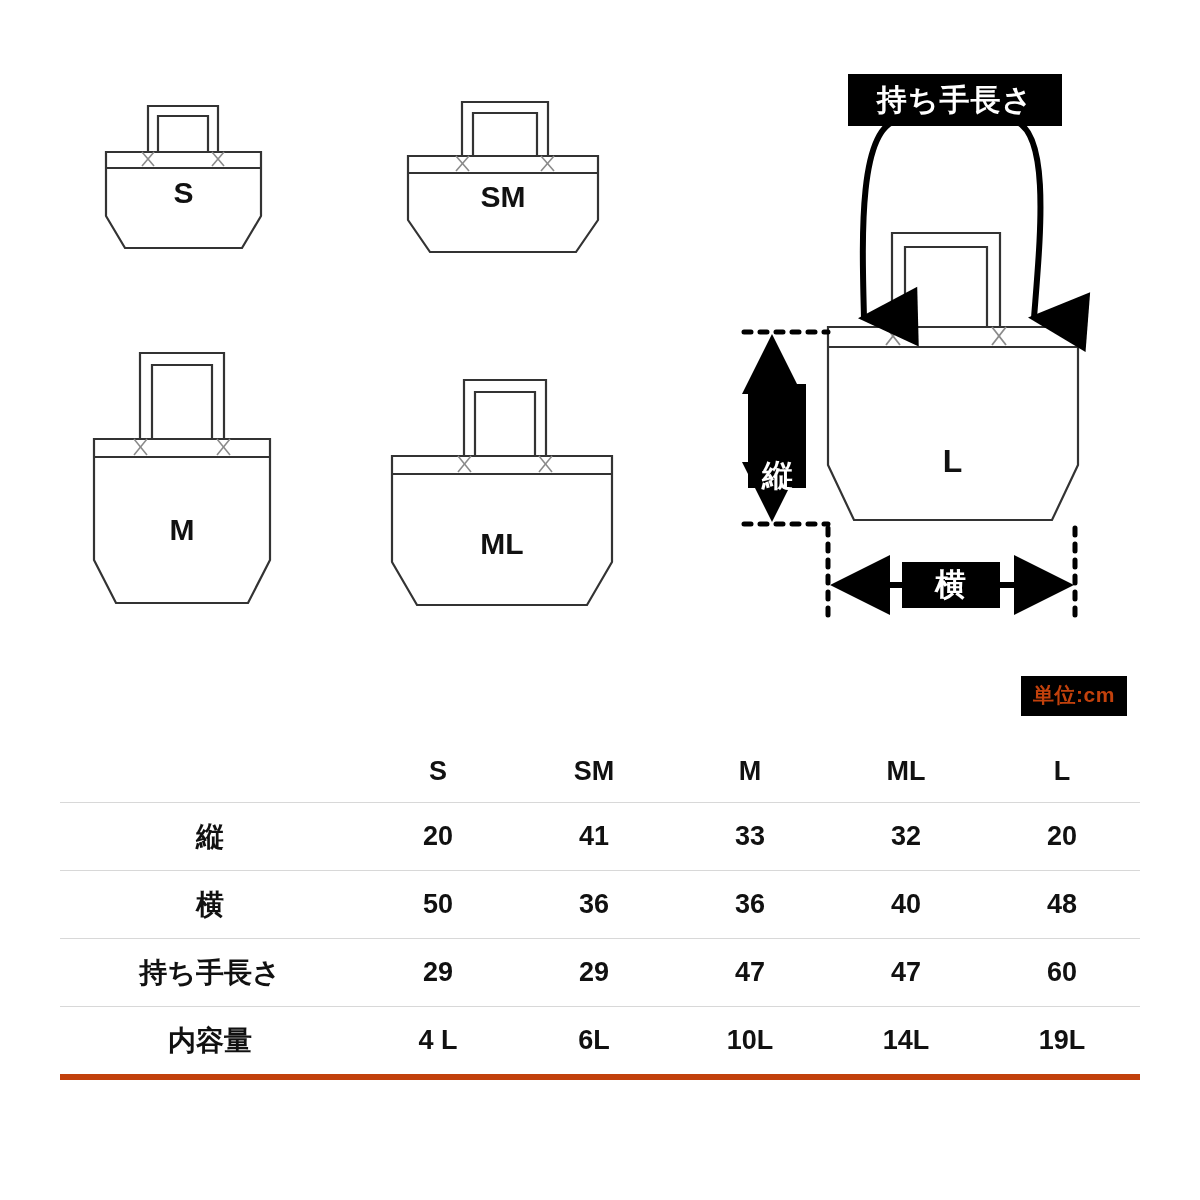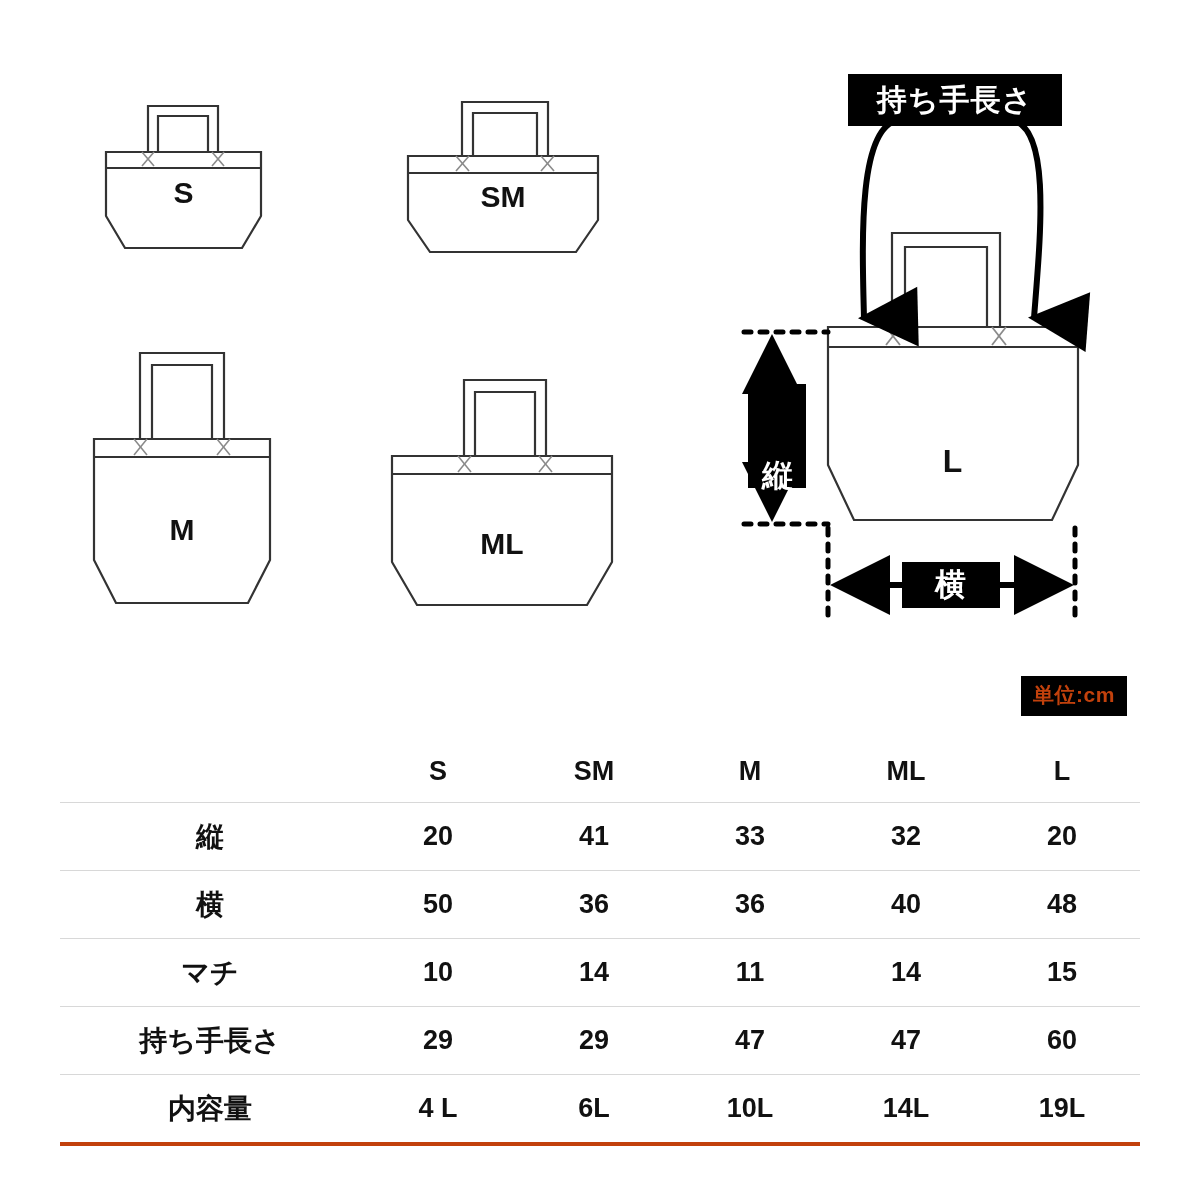--- a/index.html
+++ b/index.html
@@ -99,21 +99,21 @@
   #size-table thead th {
     font-weight: bold;
     font-size: 27px;
     height: 62px;
     border: none;
   }
   #size-table tbody tr {
     border-top: 1px solid #d8d8d8;
   }
   #size-table tbody tr:last-child {
-    border-bottom: 4px solid #c2410c;
+    border-bottom: 6px solid #c2410c;
   }
   #size-table td.rowhead {
     font-weight: bold;
     text-align: center;
     width: 300px;
     font-size: 28px;
   }
   #size-table col.sizecol {
     width: 156px;
   }
@@ -271,28 +271,20 @@
       </tr>
       <tr>
         <td class="rowhead">横</td>
         <td>50</td>
         <td>36</td>
         <td>36</td>
         <td>40</td>
         <td>48</td>
       </tr>
       <tr>
-        <td class="rowhead">マチ</td>
-        <td>10</td>
-        <td>14</td>
-        <td>11</td>
-        <td>14</td>
-        <td>15</td>
-      </tr>
-      <tr>
         <td class="rowhead">持ち手長さ</td>
         <td>29</td>
         <td>29</td>
         <td>47</td>
         <td>47</td>
         <td>60</td>
       </tr>
       <tr>
         <td class="rowhead">内容量</td>
         <td>4 L</td>

